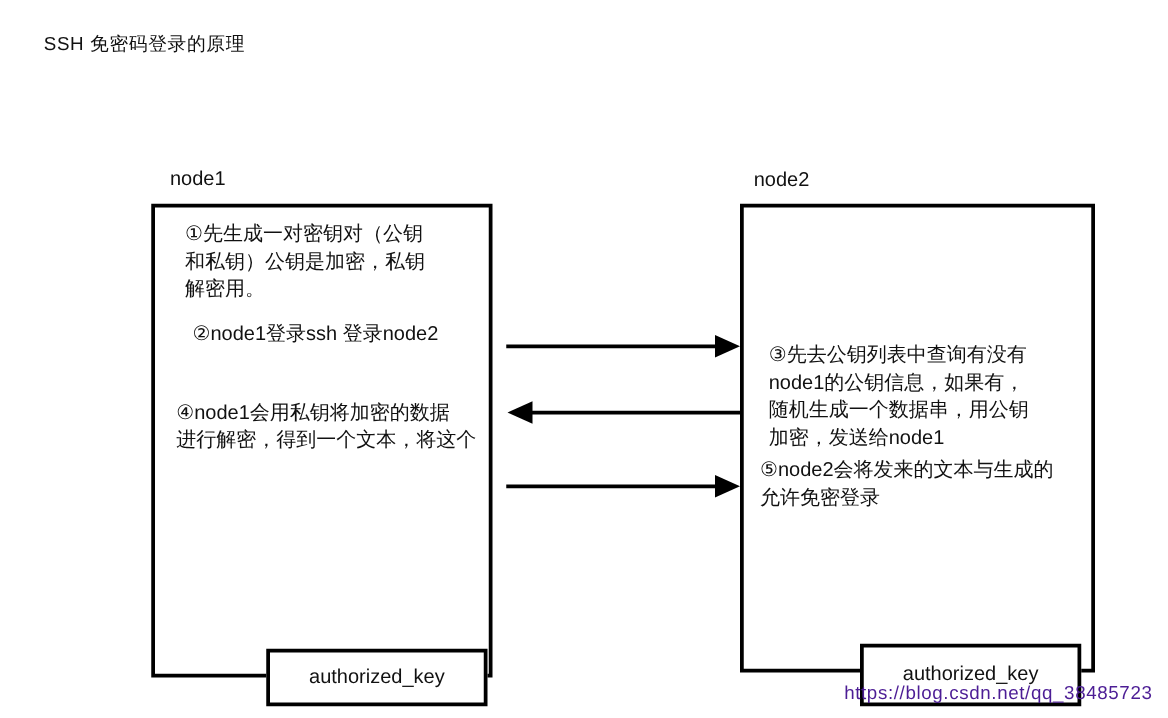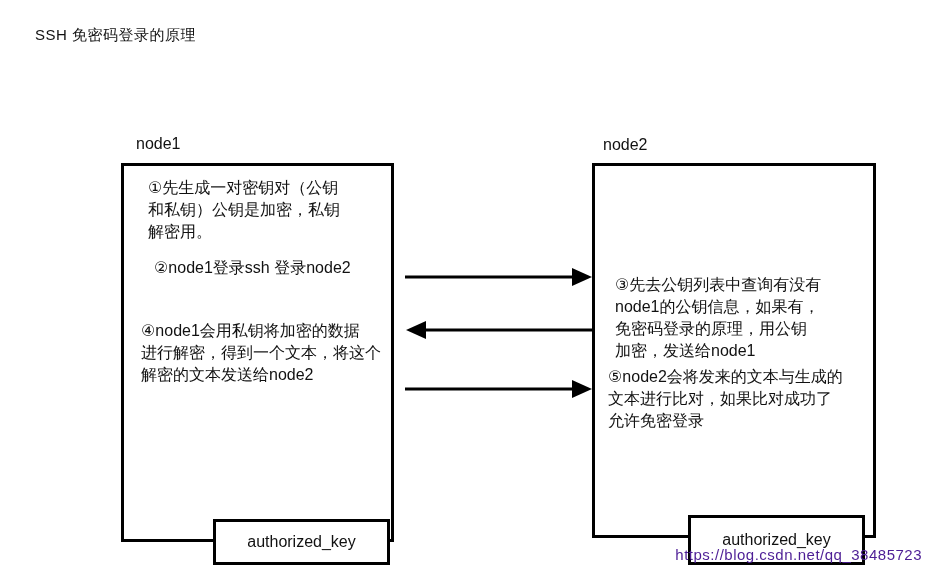--- a/index.html
+++ b/index.html
@@ -98,38 +98,36 @@
       <div>①先生成一对密钥对（公钥</div>
       <div>和私钥）公钥是加密，私钥</div>
       <div>解密用。</div>
     </div>
     <div class="para p-step2">
       <div>②node1登录ssh 登录node2</div>
     </div>
     <div class="para p-step4">
       <div>④node1会用私钥将加密的数据</div>
       <div>进行解密，得到一个文本，将这个</div>
-      <div>解密的文本发送给node2</div>
     </div>
     <div class="file-box f1">
       <span>authorized_key</span>
     </div>
   </div>
 
   <div class="node-label n2">node2</div>
   <div class="node-box n2">
     <div class="para p-step3">
       <div>③先去公钥列表中查询有没有</div>
       <div>node1的公钥信息，如果有，</div>
-      <div>免密码登录的原理，用公钥</div>
+      <div>随机生成一个数据串，用公钥</div>
       <div>加密，发送给node1</div>
     </div>
     <div class="para p-step5">
       <div>⑤node2会将发来的文本与生成的</div>
-      <div>文本进行比对，如果比对成功了</div>
       <div>允许免密登录</div>
     </div>
     <div class="file-box f2">
       <span>authorized_key</span>
     </div>
   </div>
 
   <svg class="arrows-layer" width="934" height="574" viewBox="0 0 934 574" xmlns="http://www.w3.org/2000/svg">
 
     <g>

